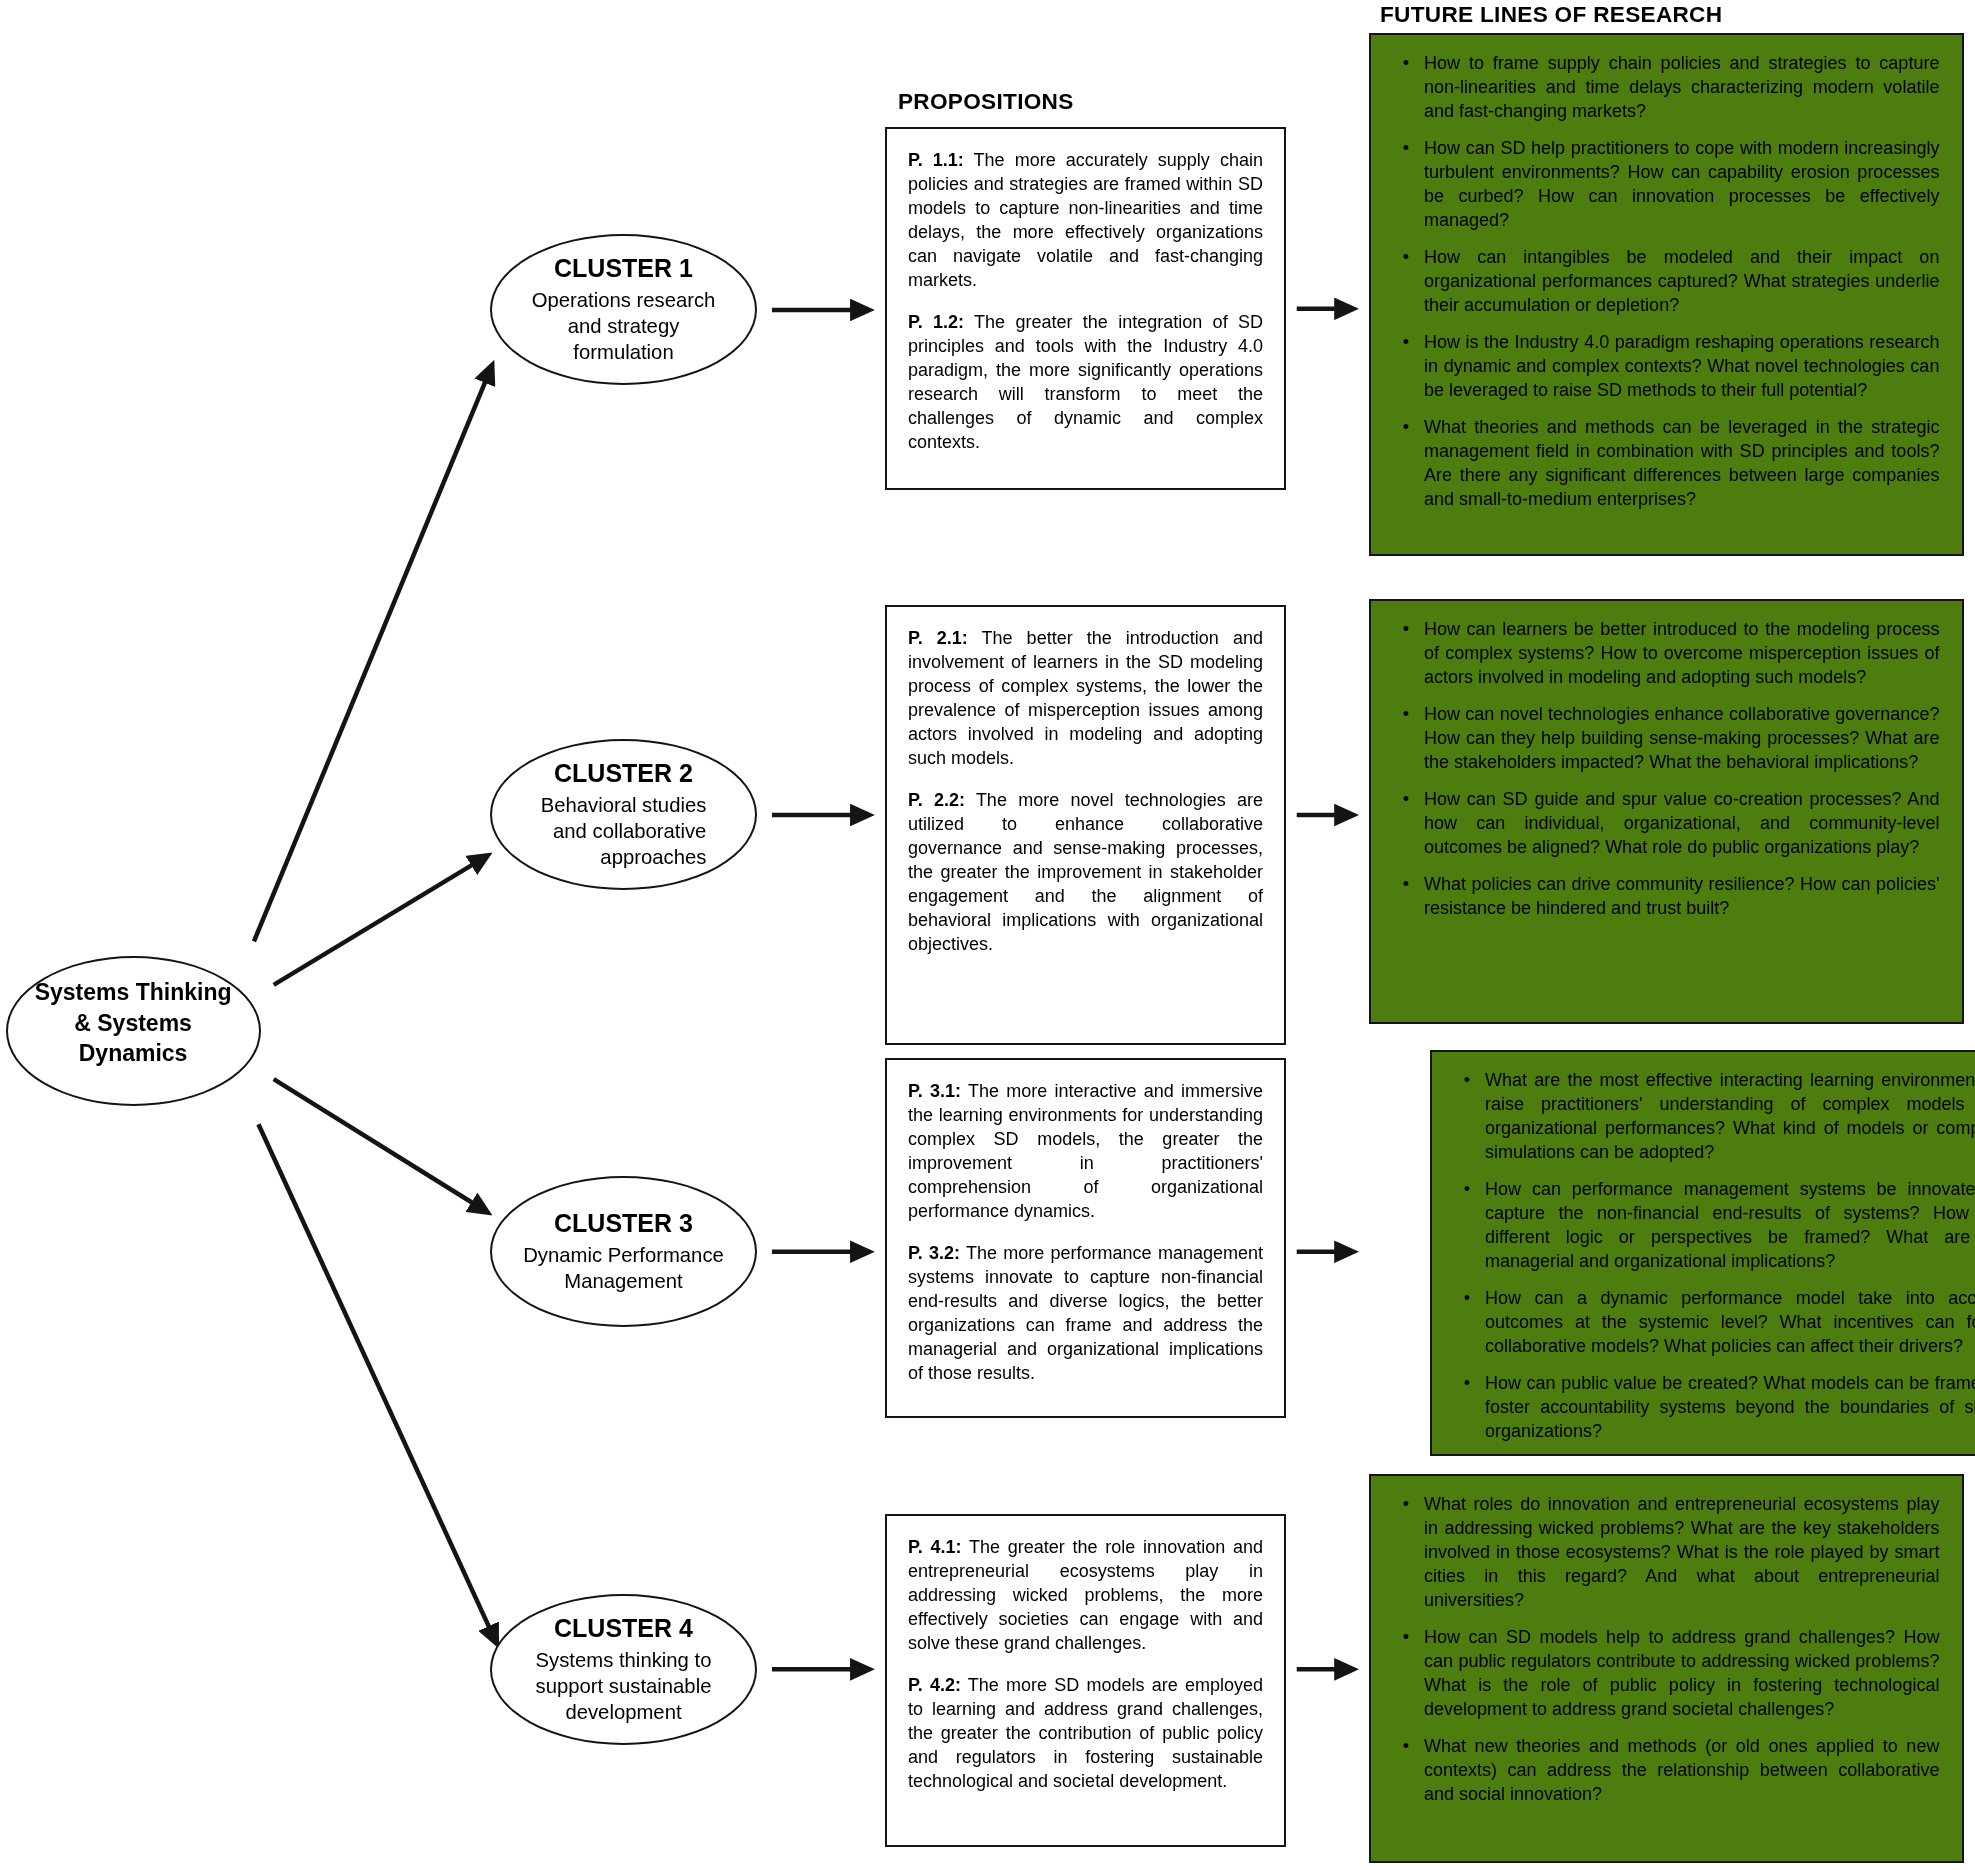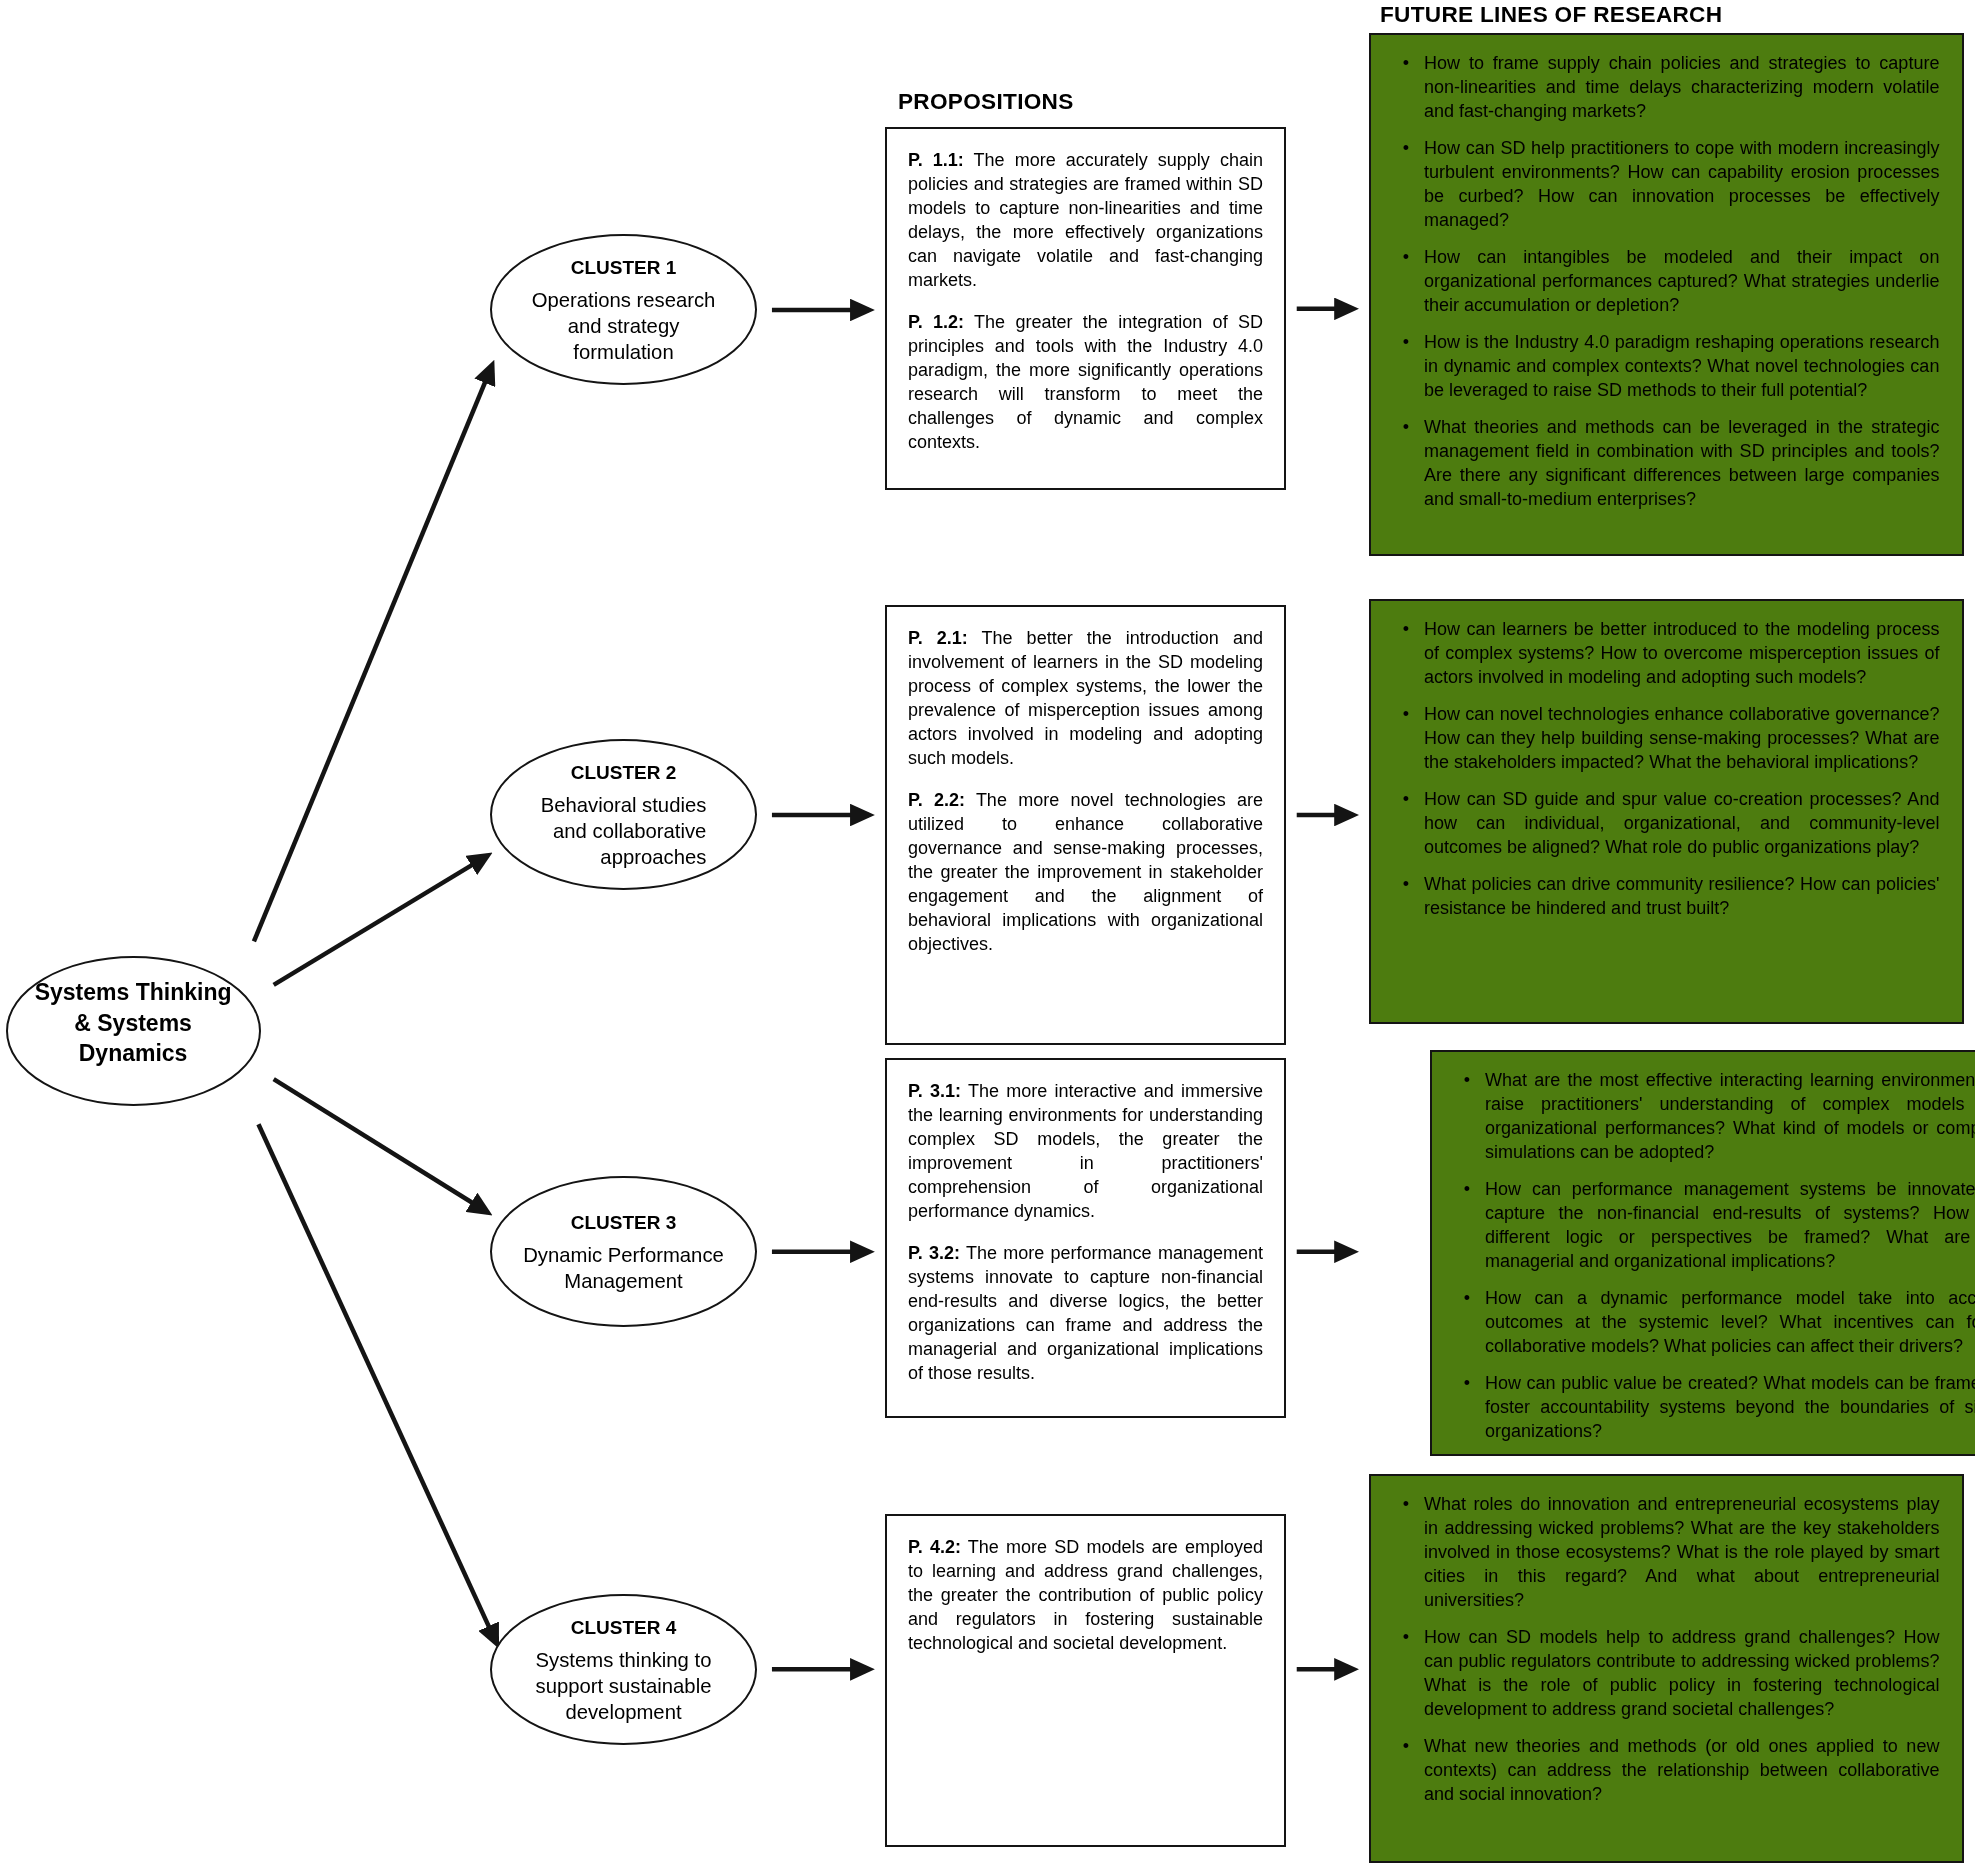--- a/index.html
+++ b/index.html
@@ -3,21 +3,21 @@
 <meta charset="utf-8">
 <style>
   html,body{margin:0;padding:0;background:#ffffff;}
   body{font-family:"Liberation Sans",sans-serif;color:#000;}
   .canvas{position:relative;width:1975px;height:1871px;background:#fff;overflow:hidden;}
   .arrows{position:absolute;left:0;top:0;pointer-events:none;}
   .hdr{position:absolute;font-weight:bold;font-size:22.6px;letter-spacing:0.3px;white-space:nowrap;}
   .ellipse{position:absolute;border:2.8px solid #141414;border-radius:50%;background:#fff;
            display:flex;flex-direction:column;align-items:center;justify-content:center;
            text-align:center;box-sizing:border-box;padding:0 22.6px;}
-  .etitle{font-weight:bold;font-size:19px;line-height:28px;margin-bottom:4.5px;white-space:pre-line;}
+  .etitle{font-weight:bold;font-size:25px;line-height:28px;margin-bottom:4.5px;white-space:pre-line;}
   .esub{font-size:20.3px;line-height:26px;white-space:pre-line;}
   .root .etitle{margin-bottom:16px;font-size:23px;line-height:30.5px;}
   .pbox{position:absolute;border:2.3px solid #141414;background:#fff;box-sizing:border-box;
         padding:19px 21px;}
   .pbox p{margin:0 0 18px 0;font-size:18px;line-height:24px;text-align:justify;}
   .pbox p:last-child{margin-bottom:0;}
   .fbox{position:absolute;border:2.8px solid #141414;background:#4d7c0f;box-sizing:border-box;
         padding:16px 22.6px 13.5px 17px;}
   .li{display:flex;margin-bottom:13px;font-size:18px;line-height:24px;}
   .li:last-child{margin-bottom:0;}
@@ -148,20 +148,21 @@
       </div>
   </div>
 
   <div class="ellipse" style="left:490px;top:1594px;width:267px;height:151px;">
     <div class="etitle">CLUSTER 4</div>
     <div class="esub">Systems thinking to
 support sustainable
 development</div>
   </div>
   <div class="pbox" style="left:885px;top:1514px;width:401px;height:333px;">
+    <p><b>P. 4.1:</b> <span>The greater the role innovation and entrepreneurial ecosystems play in addressing wicked problems, the more effectively societies can engage with and solve these grand challenges.</span></p>
     <p><b>P. 4.2:</b> <span>The more SD models are employed to learning and address grand challenges, the greater the contribution of public policy and regulators in fostering sustainable technological and societal development.</span></p>
   </div>
   <div class="fbox" style="left:1369px;top:1474px;width:595px;height:389px;">
     <div class="li">
         <span class="dot"></span>
         <span class="text">What roles do innovation and entrepreneurial ecosystems play in addressing wicked problems? What are the key stakeholders involved in those ecosystems? What is the role played by smart cities in this regard? And what about entrepreneurial universities?</span>
       </div>
     <div class="li">
         <span class="dot"></span>
         <span class="text">How can SD models help to address grand challenges? How can public regulators contribute to addressing wicked problems? What is the role of public policy in fostering technological development to address grand societal challenges?</span>

